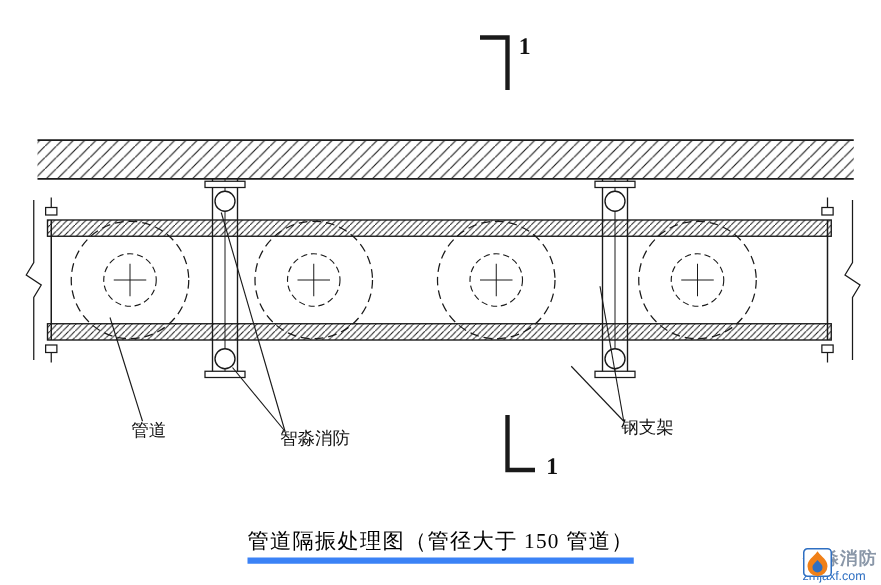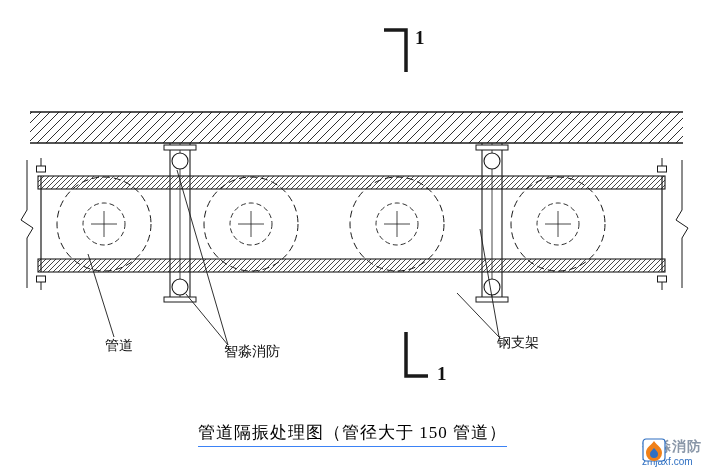--- a/index.html
+++ b/index.html
@@ -29,21 +29,21 @@
     position:absolute;
     left:0;top:421px;width:705px;
     text-align:center;
   }
   .title-text{
     display:inline-block;
     font-size:17px;
     color:#000;
     letter-spacing:1px;
     padding-bottom:2px;
-    border-bottom:1px solid #3b82f6;
+    border-bottom:5px solid #3b82f6;
   }
   .watermark{
     position:absolute;
     right:3px;top:438px;
     display:flex;align-items:center;gap:5px;
     font-family:"Liberation Sans","DejaVu Sans",sans-serif;
   }
   .wm-texts{display:flex;flex-direction:column;align-items:flex-start;}
   .wm-brand{font-size:14px;font-weight:bold;color:#8a97a8;letter-spacing:1px;}
   .wm-site{font-size:10px;color:#2e6fc2;}

